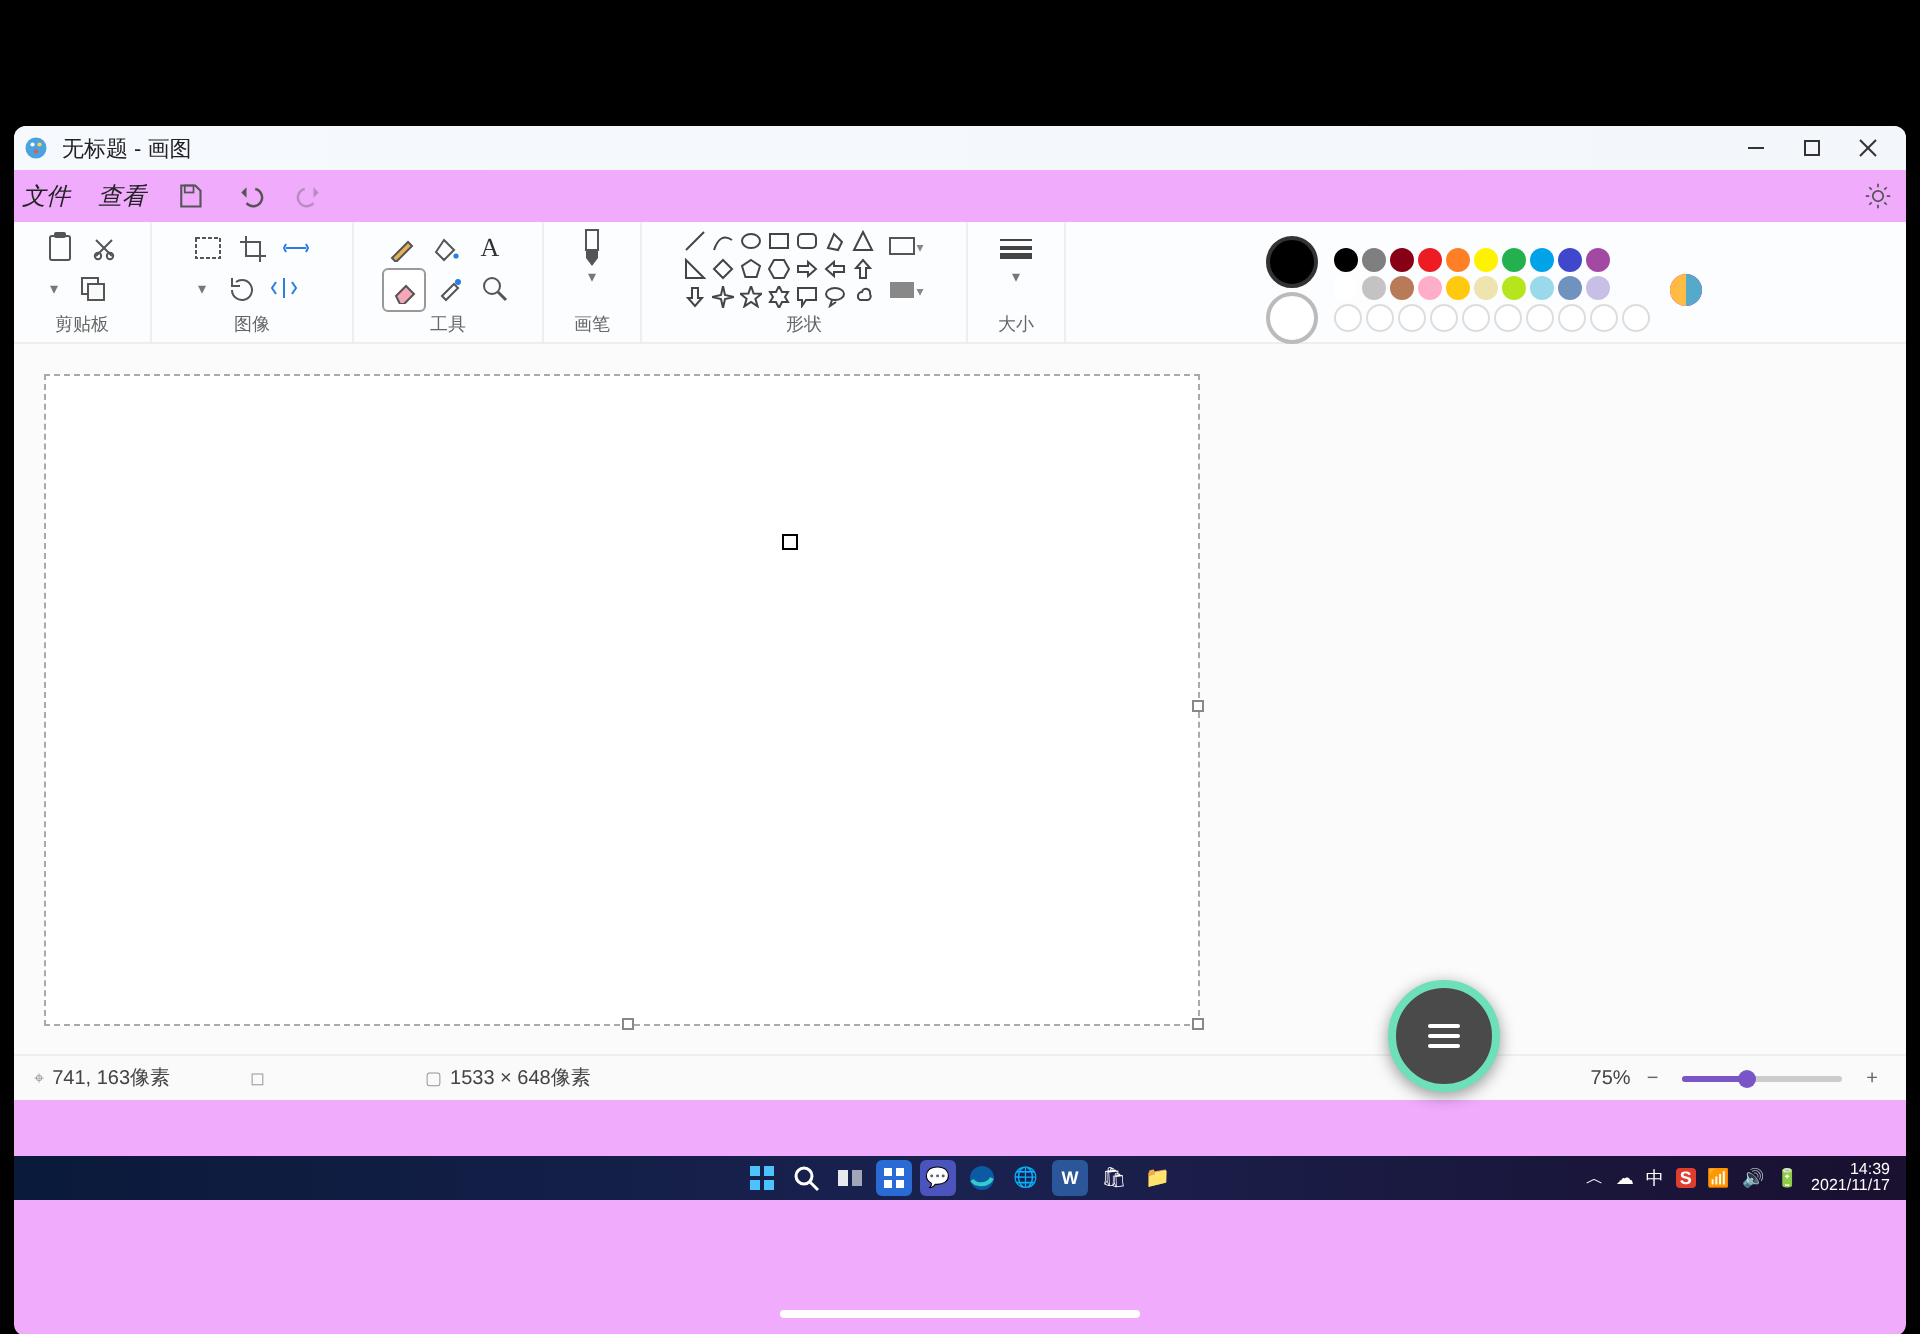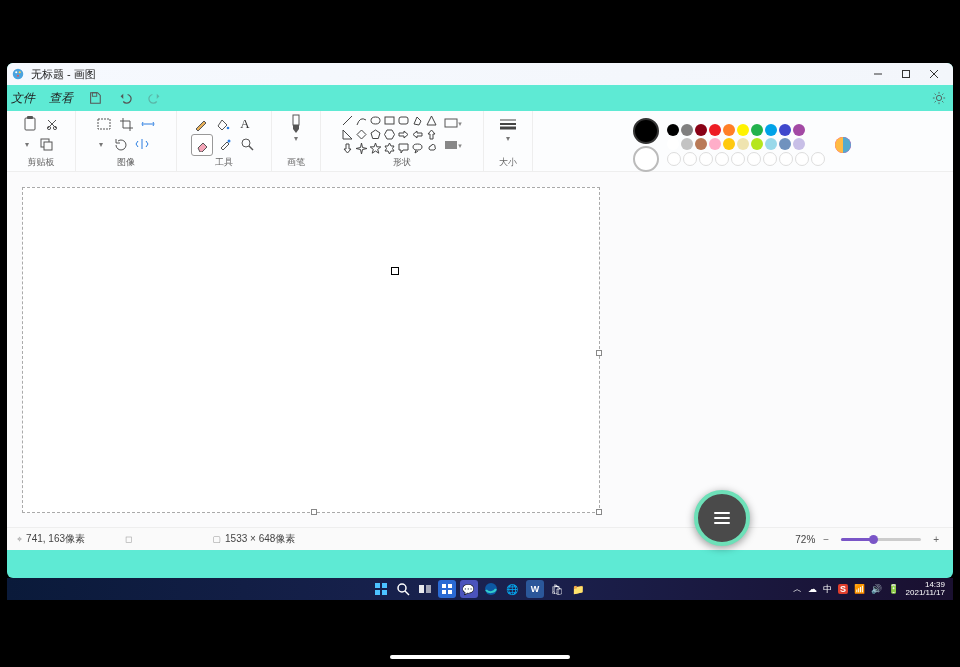--- a/index.html
+++ b/index.html
@@ -1,17 +1,17 @@
 <!DOCTYPE html>
 <html><head>
 <meta charset="utf-8">
 <style>
   html,body{margin:0;padding:0;font-family:"Segoe UI","Microsoft YaHei",sans-serif;background:#000;width:960px;height:667px;overflow:hidden;}
   .screen{position:absolute;left:0;top:0;width:960px;height:667px;background:#000;}
-  .window{position:absolute;left:7px;top:63px;width:946px;height:515px;background:#5eead4;border-radius:6px;box-shadow:0 2px 6px rgba(0,0,0,0.3);overflow:hidden;}
+  .window{position:absolute;left:7px;top:63px;width:946px;height:605px;background:#f0abfc;border-radius:6px;box-shadow:0 2px 6px rgba(0,0,0,0.3);overflow:hidden;}
   .titlebar{height:22px;display:flex;align-items:center;padding:0 4px;font-size:11px;color:#222;background:linear-gradient(90deg,#f6f9fe,#f3f6fb);}
   .titlebar .app-icon{width:14px;height:14px;margin-right:6px;}
   .titlebar .spacer{flex:1;}
   .win-controls{display:flex;gap:14px;padding-right:8px;}
   .win-btn{width:14px;height:14px;display:flex;align-items:center;justify-content:center;color:#333;font-size:10px;}
   .menubar{height:26px;display:flex;align-items:center;padding-left:4px;font-size:12px;color:#222;gap:14px;font-style:italic;}
   .menu-icon{width:16px;height:16px;display:flex;align-items:center;justify-content:center;color:#555;}
   .ribbon{height:60px;display:flex;gap:0;border-bottom:1px solid #eee;background:#fcfdfe;}
   .rg{display:flex;flex-direction:column;align-items:center;padding:3px 6px 0 6px;border-right:1px solid #eee;}
   .rg:last-child{border-right:none;}
@@ -476,21 +476,21 @@
       </div>
       <div class="sb-item" style="margin-left:20px">
         <span class="sb-icon">◻</span>
       </div>
       <div class="sb-item" style="margin-left:60px">
         <span class="sb-icon">▢</span>
         <span>1533 × 648像素</span>
       </div>
       <div style="flex:1"></div>
       <div class="sb-item">
-        <span>72%</span>
+        <span>75%</span>
         <span style="padding:0 4px;color:#666">−</span>
         <div class="zoom-slider">
           <div class="track"></div>
             <div class="thumb"></div>
         </div>
         <span style="padding:0 4px;color:#666">+</span>
       </div>
     </div>
 
   </div>

